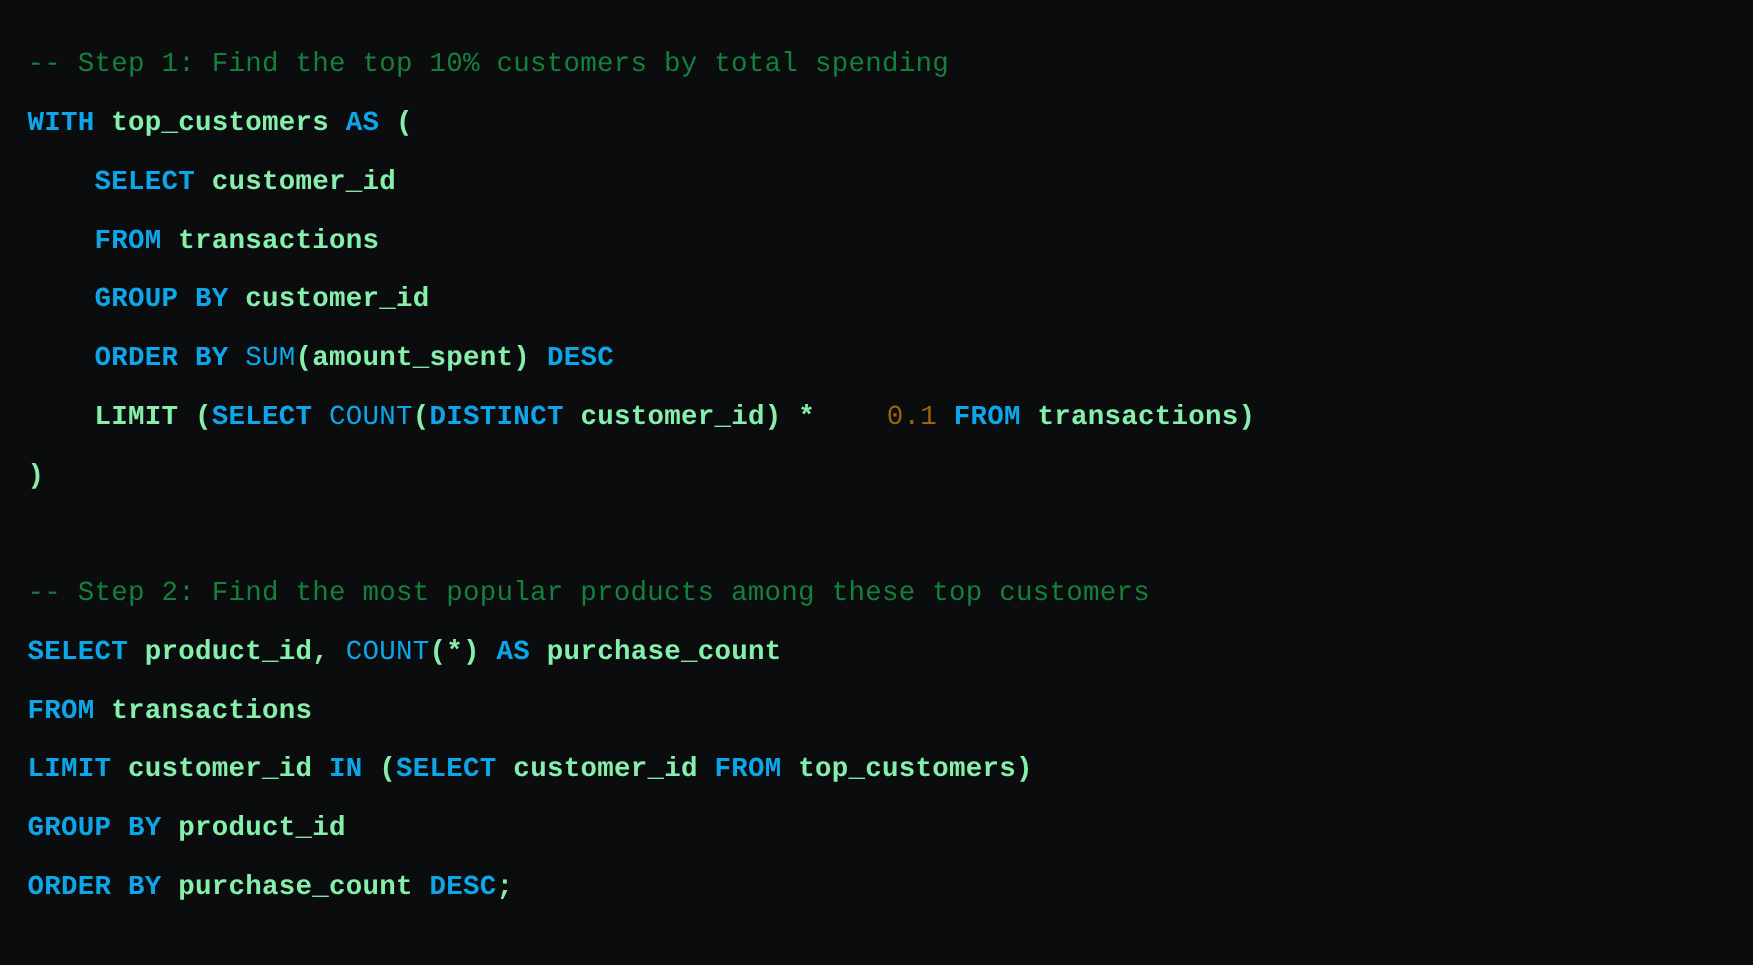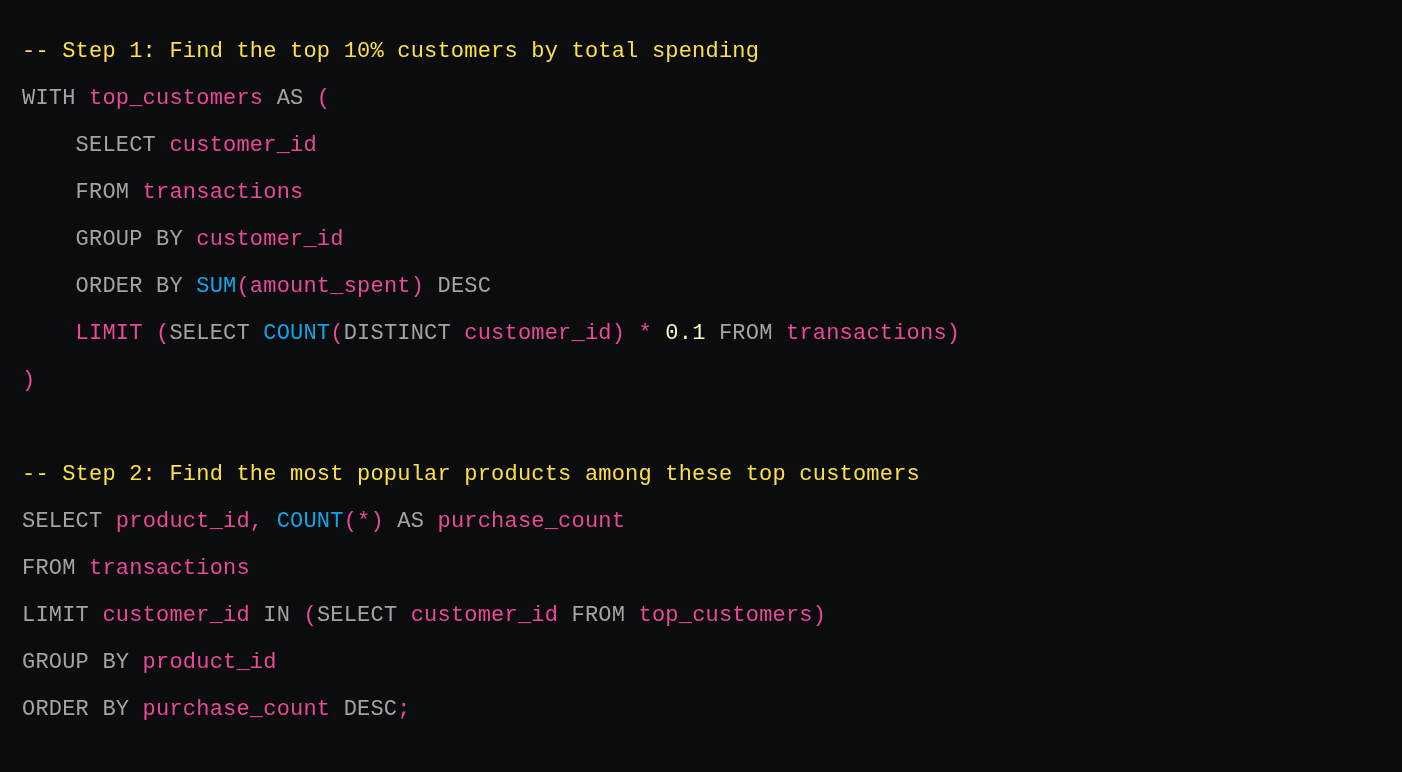--- a/index.html
+++ b/index.html
@@ -13,25 +13,25 @@
   pre.code {
     margin: 0;
     padding: 28px 22px;
     font-family: "SF Mono", ui-monospace, Menlo, Consolas, "Liberation Mono", monospace;
     font-size: 22px;
     line-height: 47px;
     white-space: pre;
     color: #ededed;
     letter-spacing: 0.2px;
   }
-  .tok-comment { color: #fde047; }
-  .tok-keyword { color: #a3a3a3; }
+  .tok-comment { color: #15803d; }
+  .tok-keyword { color: #0ea5e9; font-weight: bold; }
   .tok-func    { color: #0ea5e9; }
-  .tok-number  { color: #fef9c3; }
-  .tok-default { color: #ec4899; }
+  .tok-number  { color: #a16207; margin-left: 44px; }
+  .tok-default { color: #86efac; font-weight: bold; }
 </style>
 </head>
 <body>
 
 <pre class="code"><span><span class="tok-comment">-- Step 1: Find the top 10% customers by total spending</span></span>
 <span><span class="tok-keyword">WITH</span><span class="tok-default"> top_customers </span><span class="tok-keyword">AS</span><span class="tok-default"> (</span></span>
 <span><span class="tok-default">    </span><span class="tok-keyword">SELECT</span><span class="tok-default"> customer_id</span></span>
 <span><span class="tok-default">    </span><span class="tok-keyword">FROM</span><span class="tok-default"> transactions</span></span>
 <span><span class="tok-default">    </span><span class="tok-keyword">GROUP BY</span><span class="tok-default"> customer_id</span></span>
 <span><span class="tok-default">    </span><span class="tok-keyword">ORDER BY</span><span class="tok-default"> </span><span class="tok-func">SUM</span><span class="tok-default">(amount_spent) </span><span class="tok-keyword">DESC</span></span>

